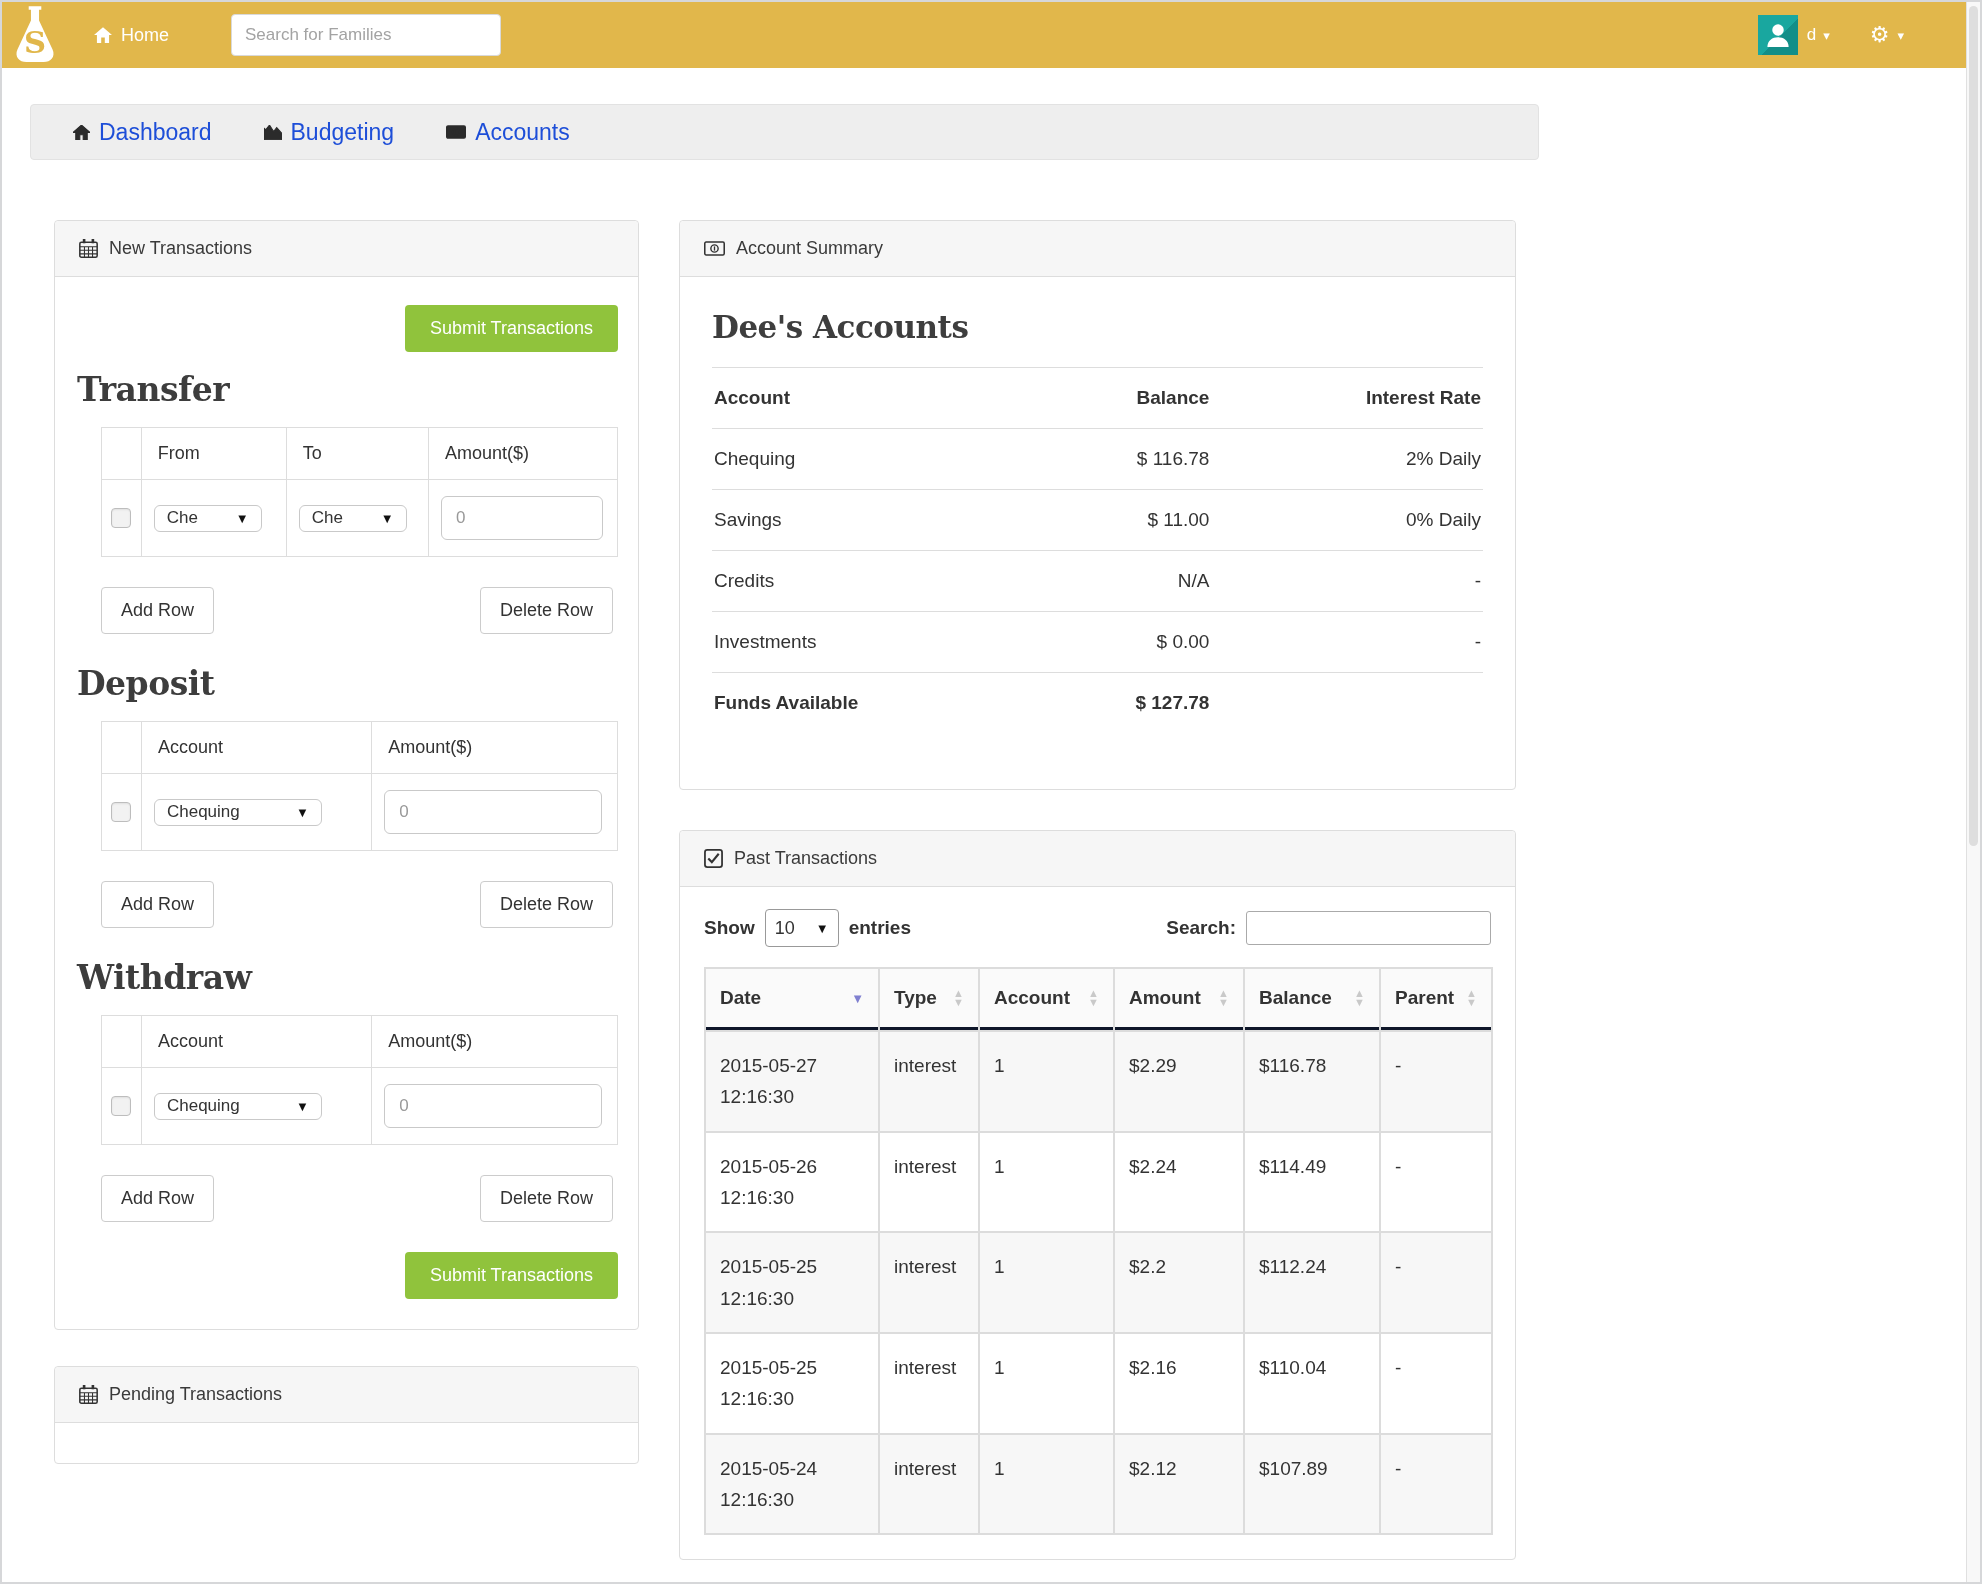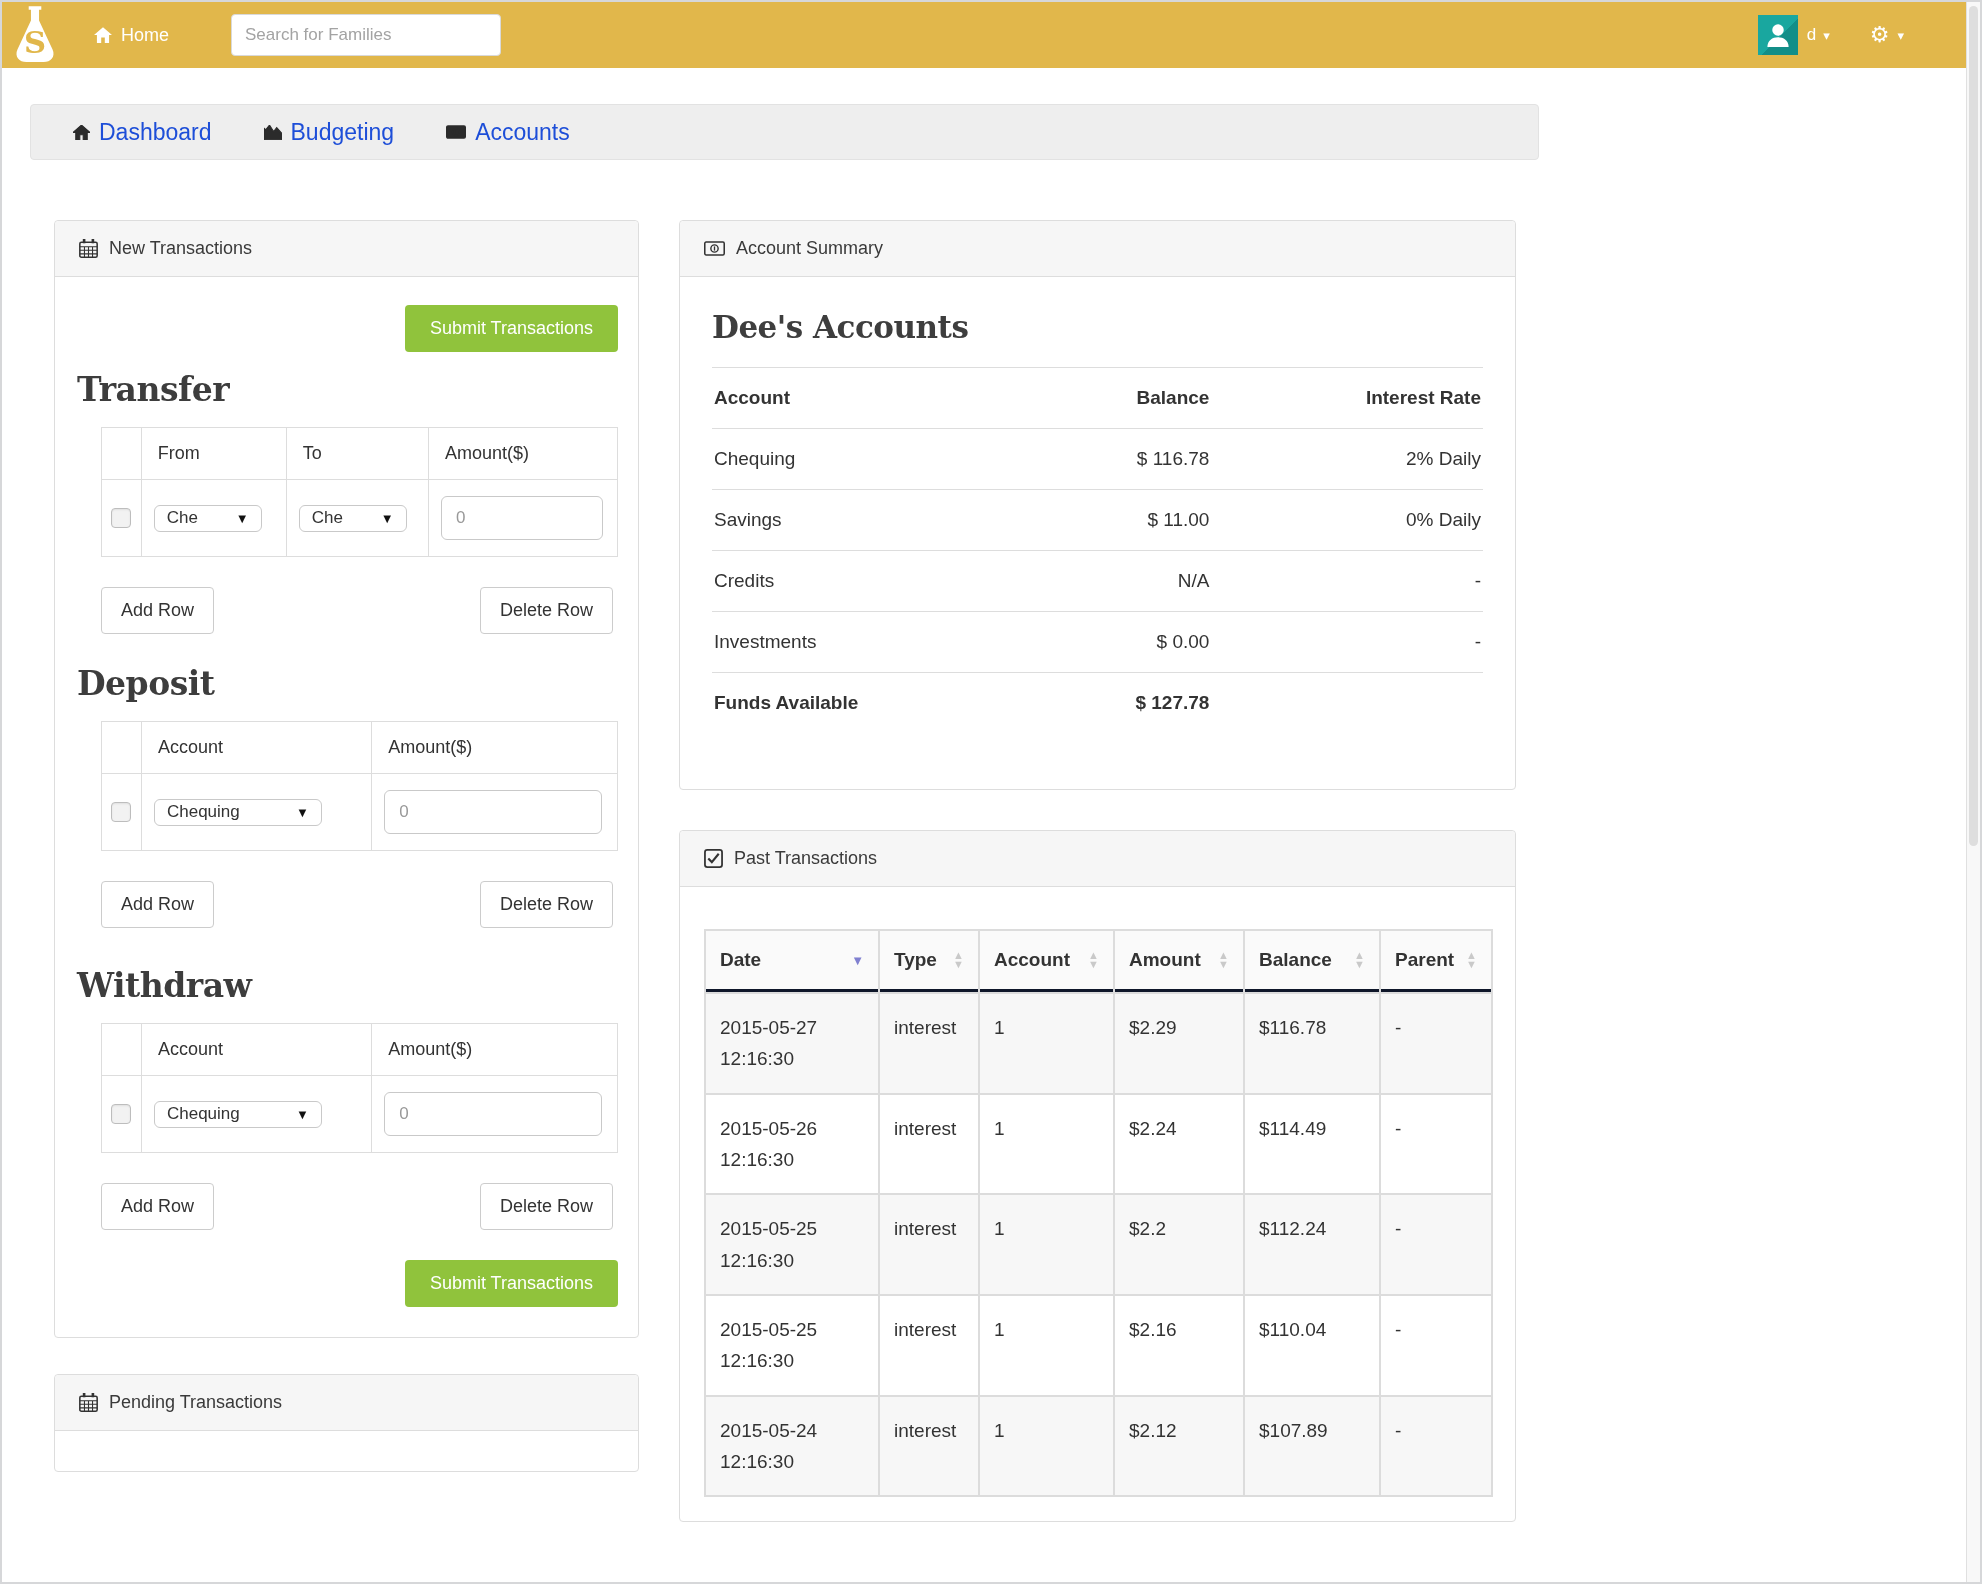--- a/index.html
+++ b/index.html
@@ -246,21 +246,21 @@
                 <input class="amt-input amt-md" type="text" placeholder="0" style="">
               </td>
             </tr>
           </tbody>
             </table>
           <div class="row-btns w2">
             <button class="btn-plain">Add Row</button>
             <button class="btn-plain">Delete Row</button>
           </div>
 
-          <h2 class="section-h" style="margin-top:38px">Withdraw</h2>
+          <h2 class="section-h" style="margin-top:30px">Withdraw</h2>
           <table class="tx-table">
             <tbody>
                 <tr>
               <th class="cb-cell"></th>
               <th style="width:232px">Account</th>
               <th style="width:246px">Amount($)</th>
             </tr>
             <tr>
               <td class="cb-cell">
                     <div class="checkbox"></div>
@@ -353,20 +353,31 @@
       <div class="panel pt-panel">
         <div class="panel-header">
           <svg width="19" height="19" viewBox="0 0 16 16" fill="none" stroke="#333">
             <rect x="0.8" y="0.8" width="14.4" height="14.4" rx="2" stroke-width="1.5"></rect>
             <path d="M3.6 8l3 3 5.8-7" stroke-width="1.8"></path>
           </svg>
           <span>Past Transactions</span>
         </div>
         <div class="pt-body">
 
+          <div class="pt-controls">
+            <span>Show</span>
+            <div class="len-select">
+              <span>10</span>
+              <span class="sel-arrow">▼</span>
+            </div>
+            <span>entries</span>
+            <div class="spacer"></div>
+            <span>Search:</span>
+            <input class="pt-search" type="text" style="">
+          </div>
 
           <table class="dt">
             <colgroup>
               <col style="width:172px">
                 <col style="width:98px">
                 <col style="width:133px">
               <col style="width:128px">
                 <col style="width:134px">
                 <col style="width:110px">
             </colgroup>

